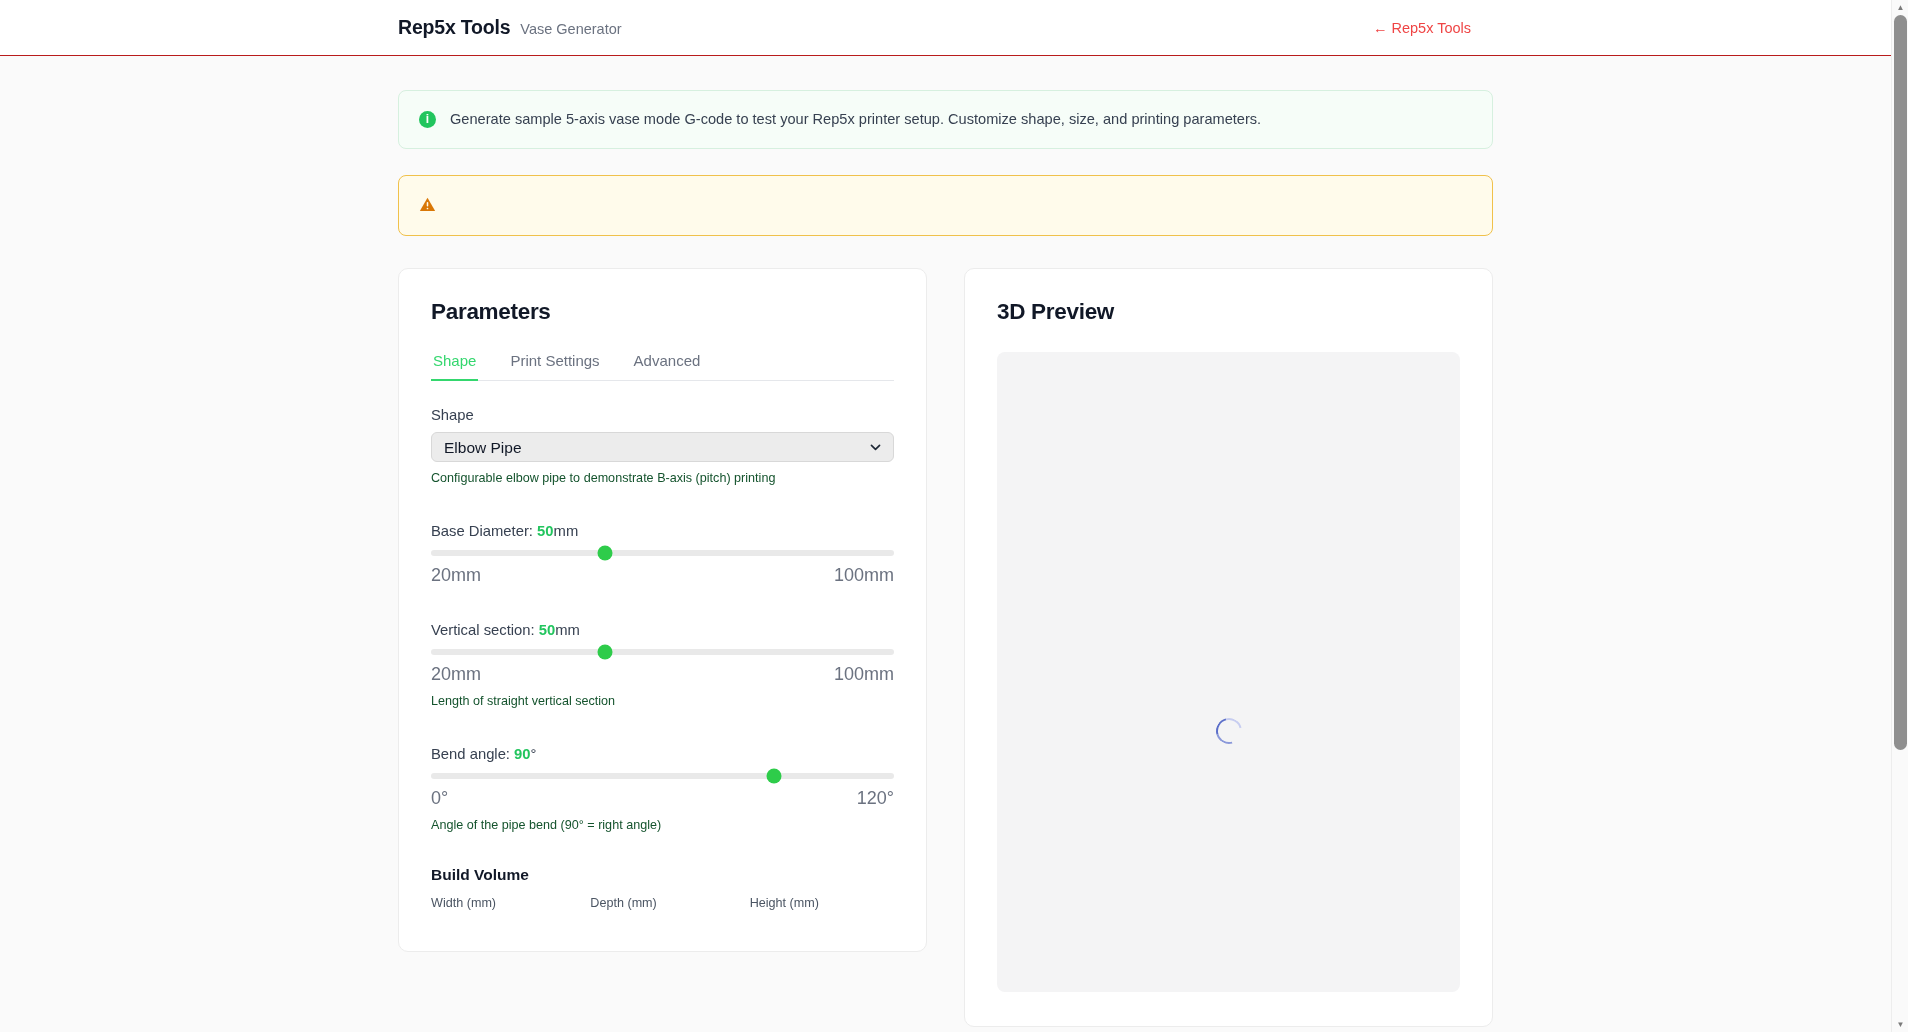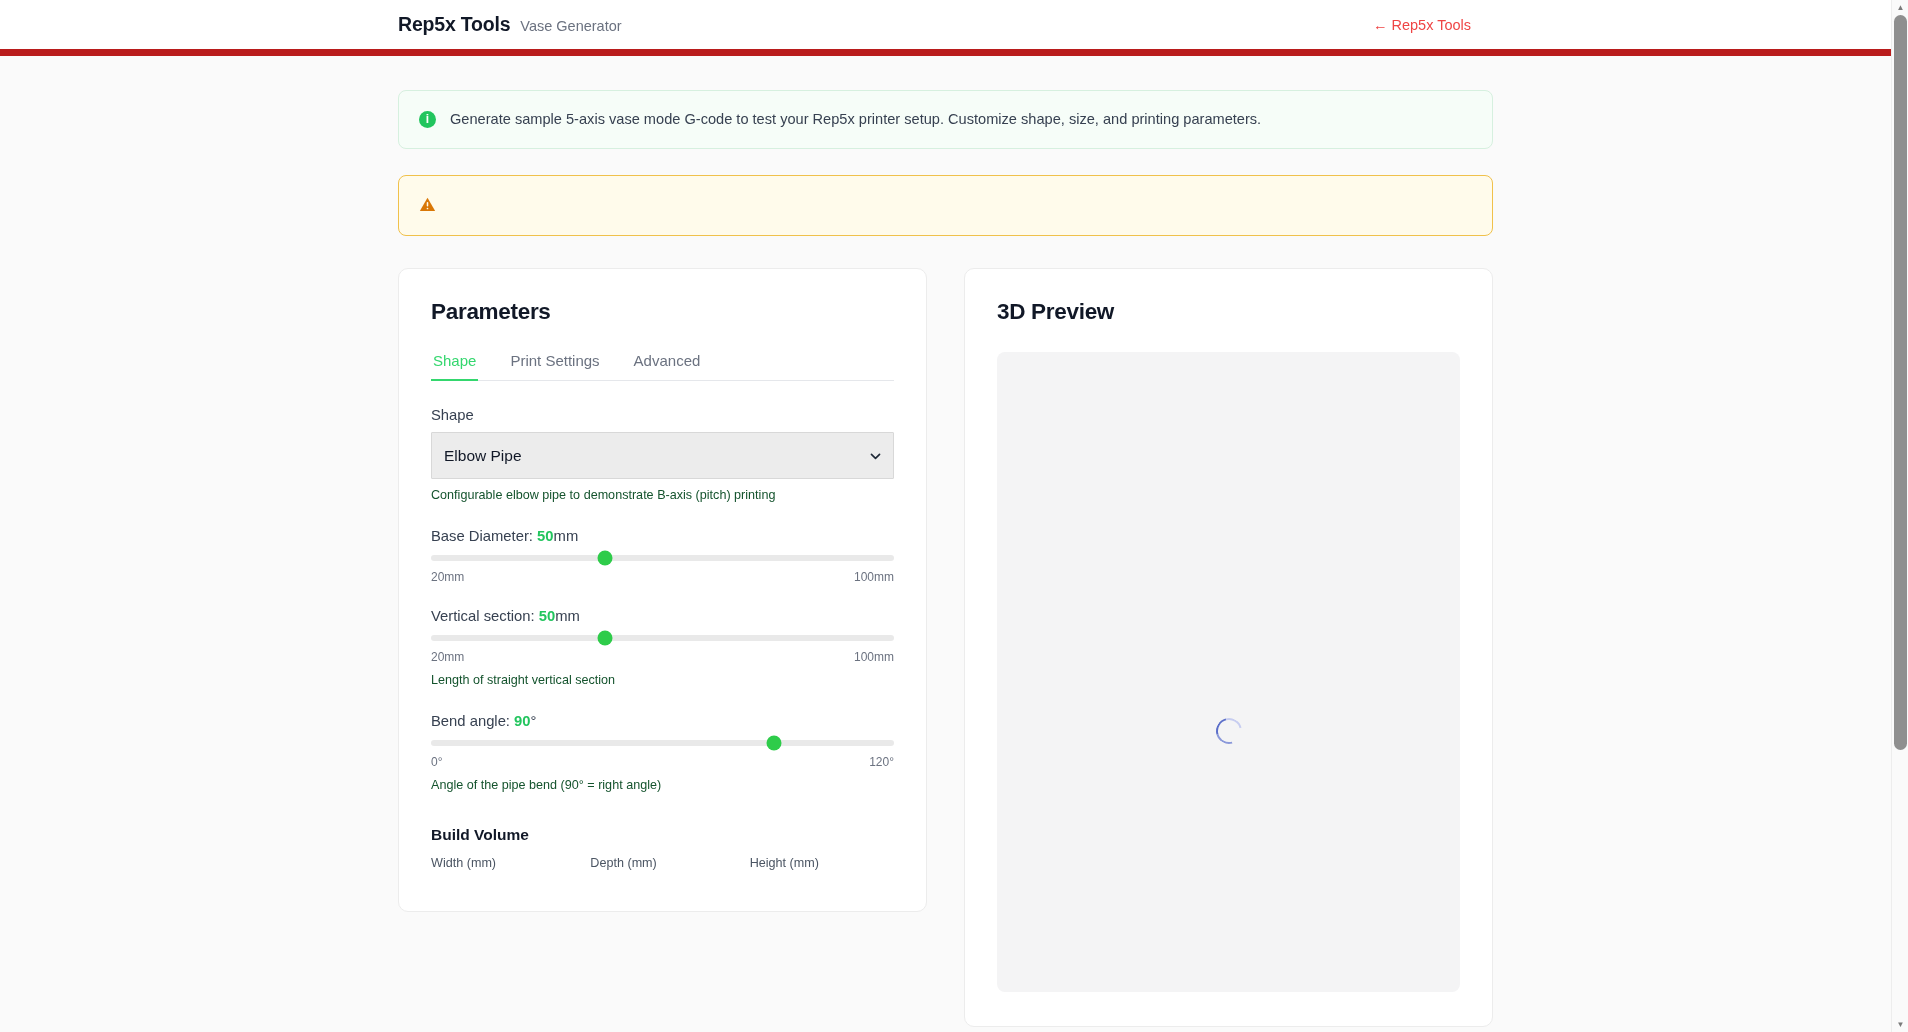--- a/index.html
+++ b/index.html
@@ -22,21 +22,21 @@
     height: 1032px;
     position: relative;
     overflow: hidden;
   }
   #page-inner { width: 1891px; }
 
   
   .topbar {
     height: 56px;
     background: #ffffff;
-    border-bottom: 7px solid #b91c1c;
+    border-bottom: 1px solid #b91c1c;
     display: flex;
     align-items: center;
     width: 1891px;
   }
   .brand-wrap {
     display: flex;
     align-items: baseline;
     gap: 10px;
     margin-left: 398px;
   }
@@ -159,23 +159,23 @@
   
   .field-label {
     font-size: 14.8px;
     color: #374151;
     display: block;
     margin-bottom: 9px;
   }
   .select-wrap { position: relative; }
   select.shape-select {
     width: 100%;
-    height: 47px;
+    height: 30px;
     border: 1px solid #d8d8d8;
-    border-radius: 1px;
+    border-radius: 6px;
     background: #ececec;
     font-family: inherit;
     font-size: 15.5px;
     color: #111827;
     padding: 0 34px 0 12px;
     -webkit-appearance: none;
     appearance: none;
     cursor: pointer;
   }
   .select-chevron {
@@ -185,21 +185,21 @@
     pointer-events: none;
     line-height: 0;
   }
   .help-text {
     font-size: 12.6px;
     color: #14532d;
     margin-top: 8px;
     line-height: 17px;
   }
 
-  .slider-block { margin-top: 24px; }
+  .slider-block { margin-top: 36px; }
   .slider-label {
     font-size: 14.8px;
     color: #374151;
     margin-bottom: 11px;
   }
   .slider-label .val { color: #22c55e; font-weight: bold; }
 
   .track {
     position: relative;
     height: 6px;
@@ -213,21 +213,21 @@
     width: 15px; height: 15px;
     border-radius: 50%;
     background: #2ecc4a;
     transform: translate(-50%, -50%);
     cursor: grab;
   }
   .range-row {
     display: flex;
     justify-content: space-between;
     margin-top: 9px;
-    font-size: 12px;
+    font-size: 18px;
     color: #6b7280;
   }
 
   .section-title {
     font-size: 15.5px;
     font-weight: bold;
     color: #111827;
     margin-top: 32px;
     margin-bottom: 12px;
   }

